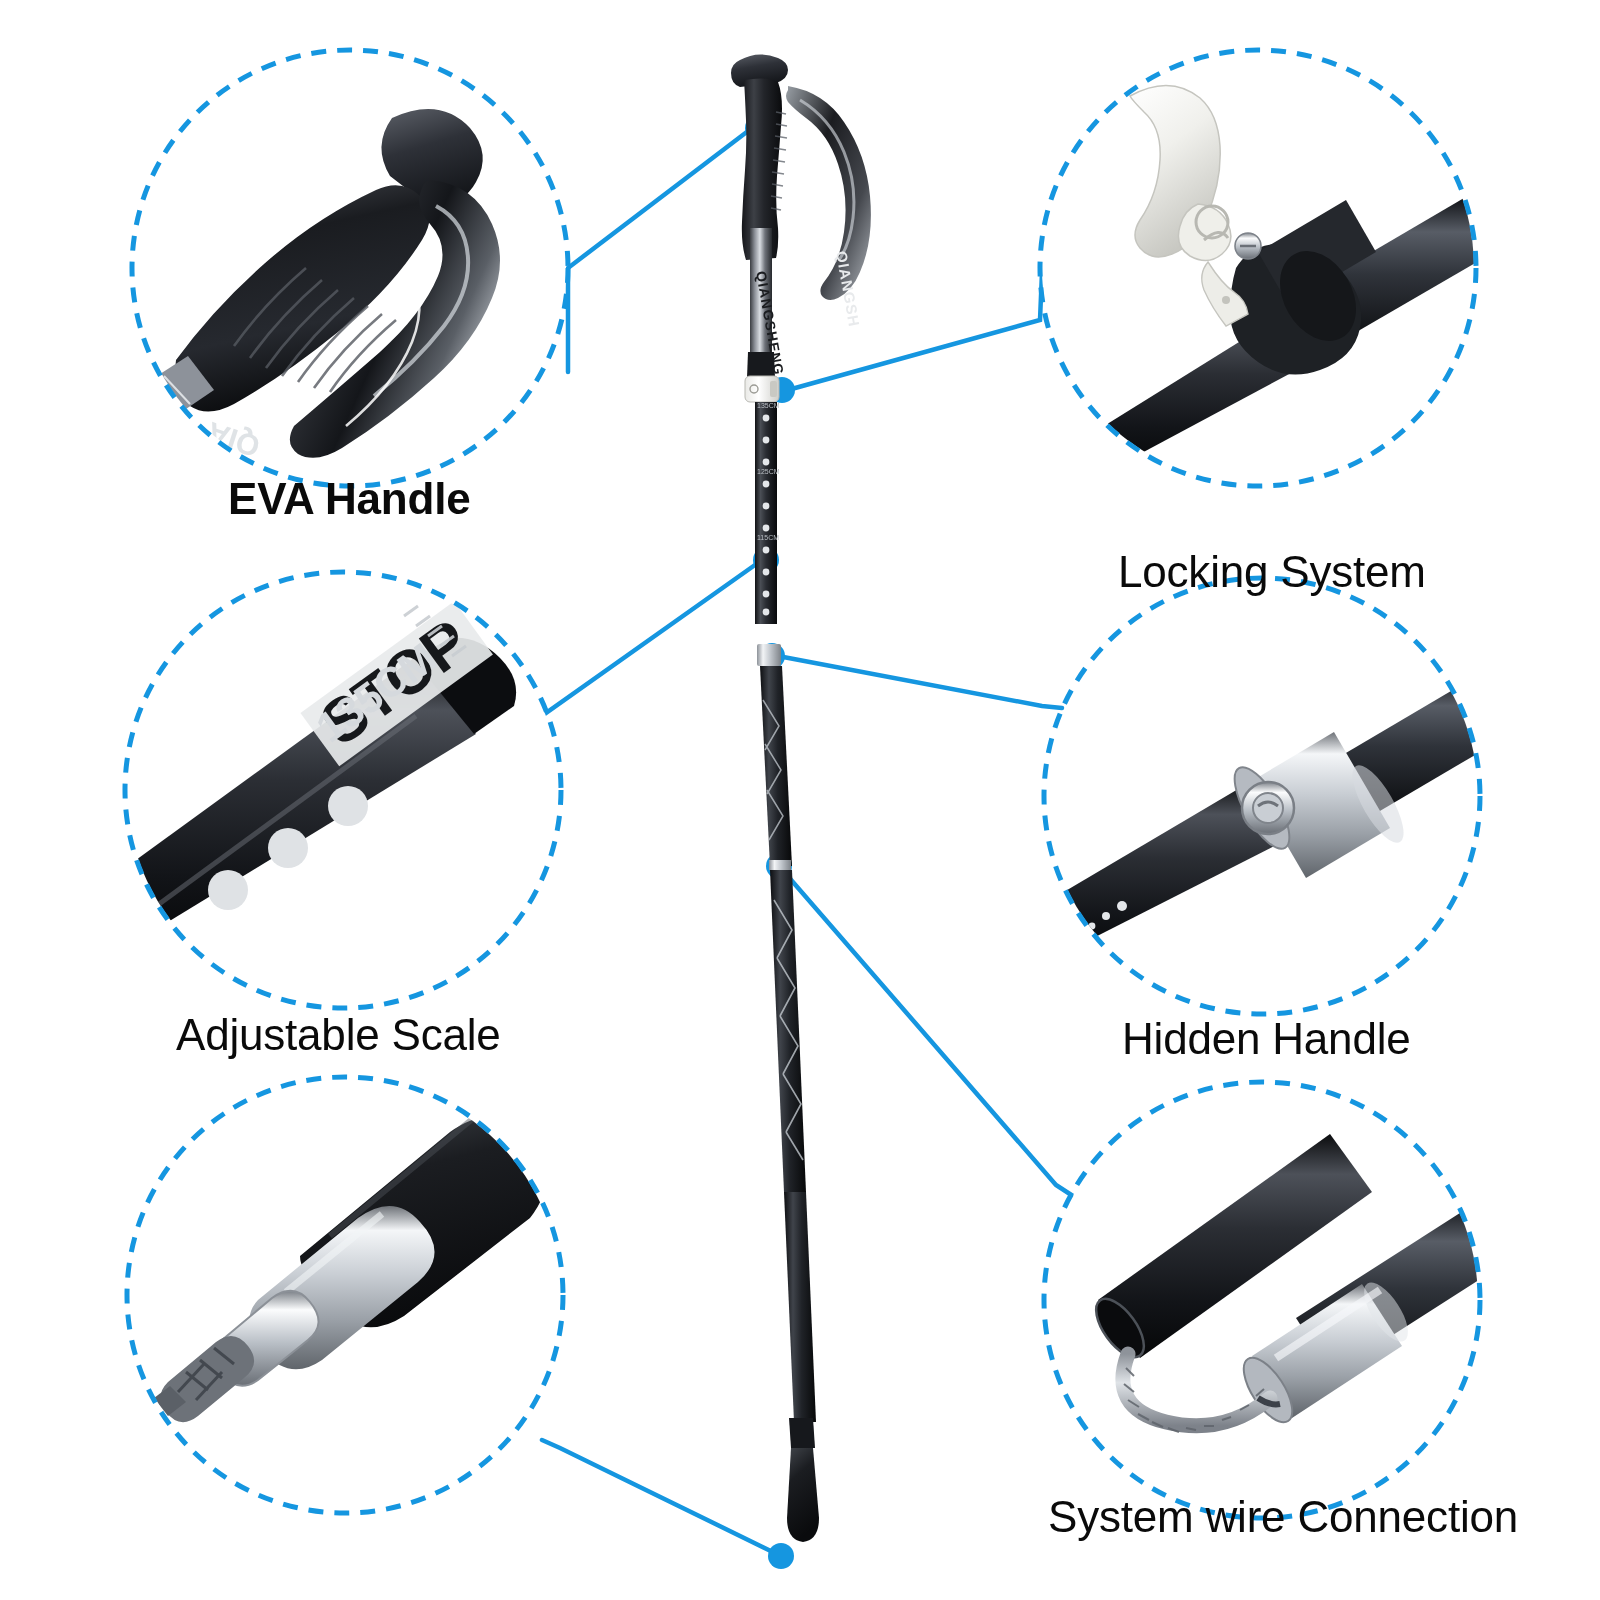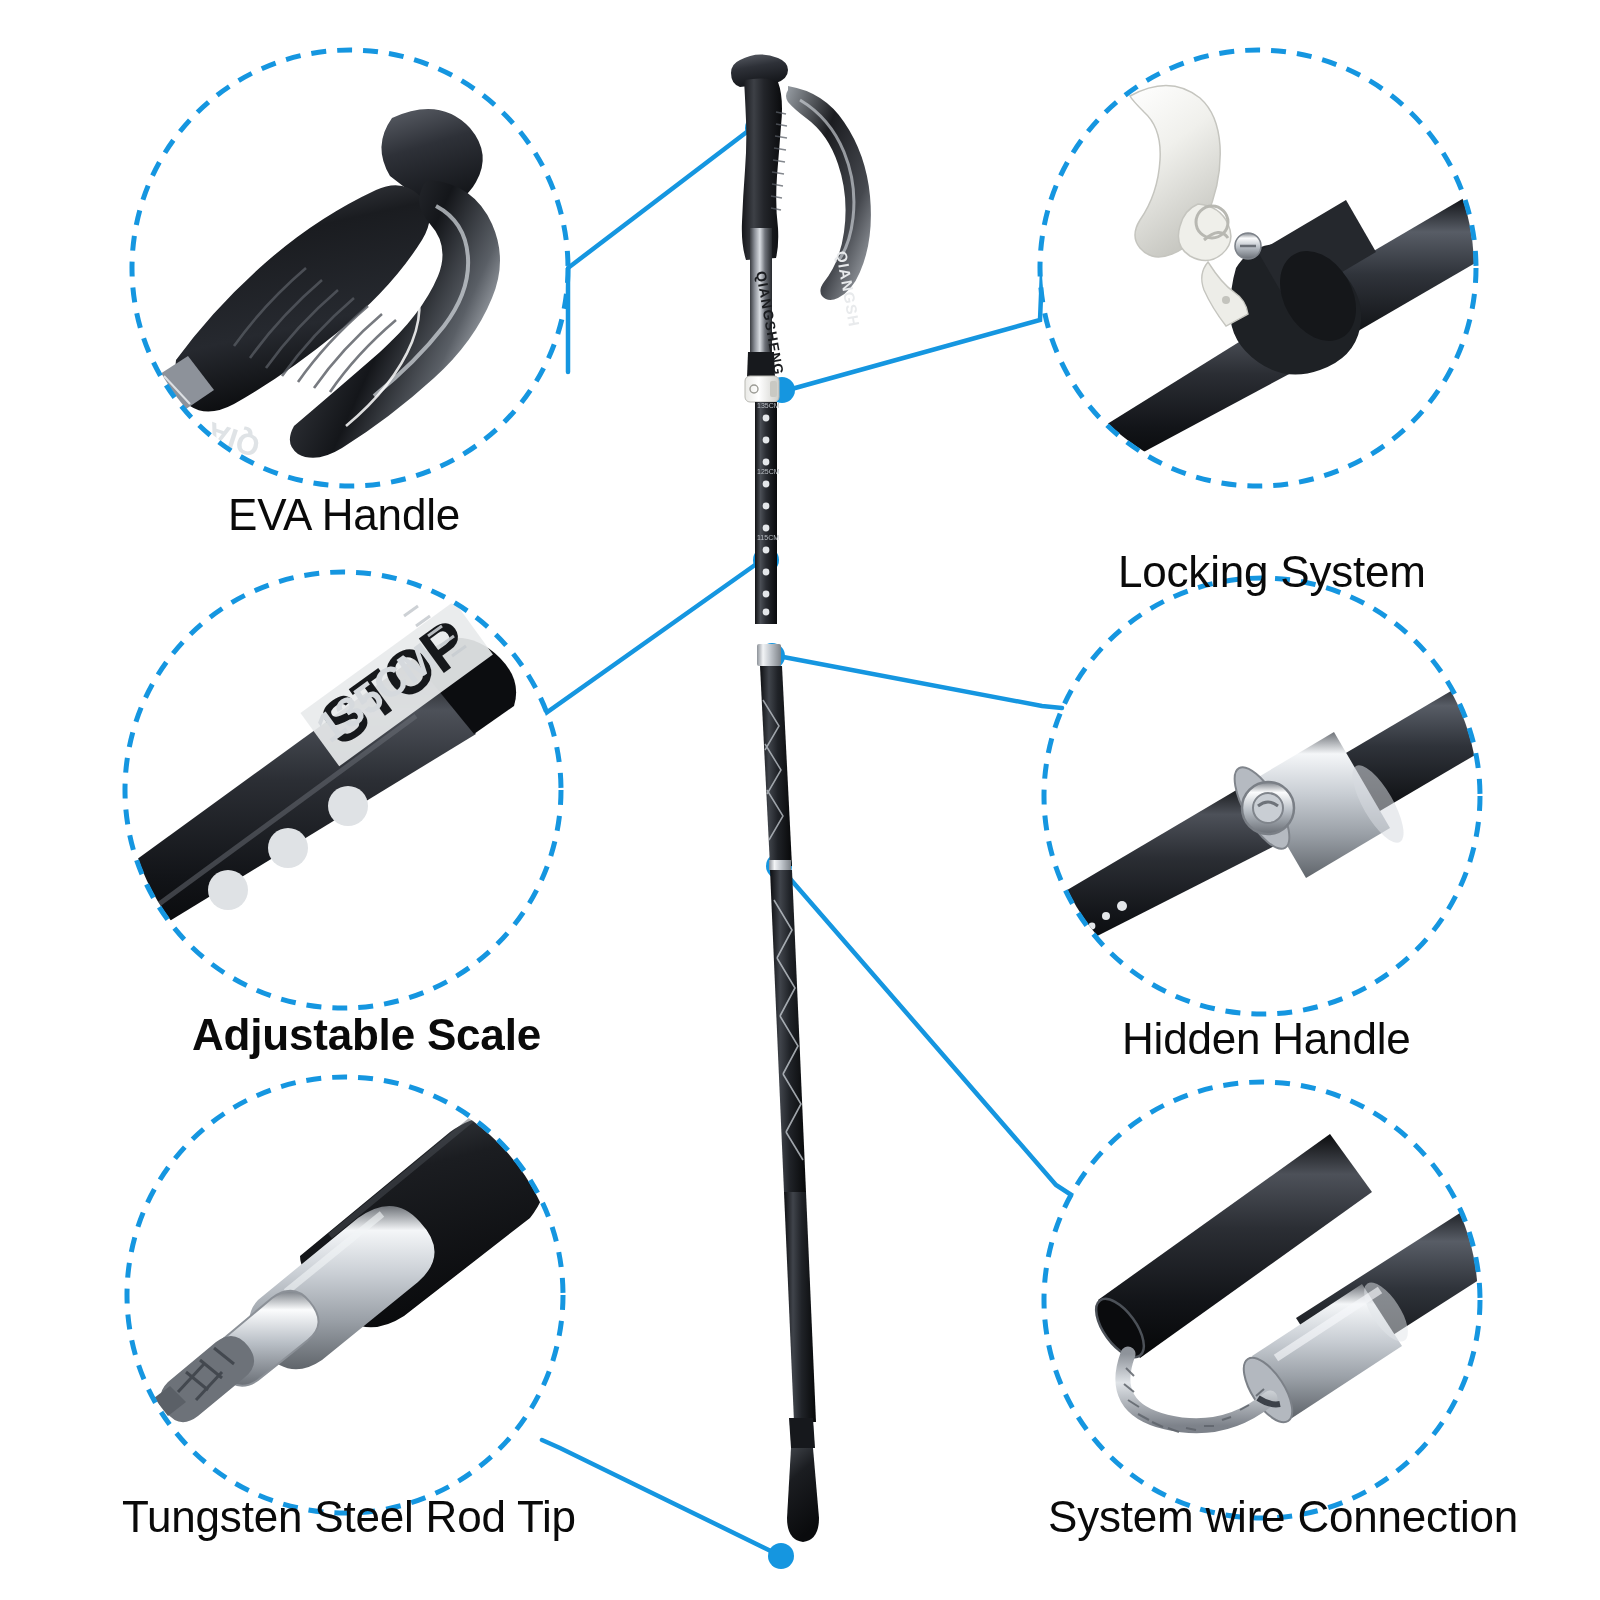--- a/index.html
+++ b/index.html
@@ -25,23 +25,23 @@
     top: 0;
   }
   .callout-label {
     position: absolute;
     font-size: 44px;
     color: #0a0a0a;
     white-space: nowrap;
     letter-spacing: -0.2px;
     font-weight: 400;
   }
-  #label-eva-handle       { left: 228px;  top: 490px; }
+  #label-eva-handle       { left: 228px;  top: 474px; font-weight: bold; }
   #label-locking-system   { left: 1118px; top: 503px; margin-top: 44px; }
-  #label-adjustable-scale { left: 192px;  top: 1010px; font-weight: bold; }
+  #label-adjustable-scale { left: 176px;  top: 1010px; }
   #label-hidden-button    { left: 1122px; top: 1014px; }
   #label-tungsten-tip     { left: 122px;  top: 1492px; }
   #label-steel-wire       { left: 1048px; top: 1492px; }
 </style>
 </head>
 <body>
 
 <div id="stage">
 
 <svg width="1600" height="1600" viewBox="0 0 1600 1600" xmlns="http://www.w3.org/2000/svg">
@@ -429,16 +429,15 @@
     <path d="M1258,1398 q12,8 22,6" stroke="#3c4149" stroke-width="6" fill="none"></path>
   </g>
   <circle cx="1262" cy="1300" r="218" fill="none" stroke="#1596e0" stroke-width="5" stroke-dasharray="15 11"></circle>
 
 </svg>
 
 <div class="callout-label" id="label-eva-handle">EVA Handle</div>
 <div class="callout-label" id="label-locking-system">Locking System</div>
 <div class="callout-label" id="label-adjustable-scale">Adjustable Scale</div>
 <div class="callout-label" id="label-hidden-button">Hidden Handle</div>
-<div class="callout-label" id="label-tungsten-tip">Tungsten Steel Rod Tip</div>
 <div class="callout-label" id="label-steel-wire">System wire Connection</div>
 
 </div>
 
 </body></html>

